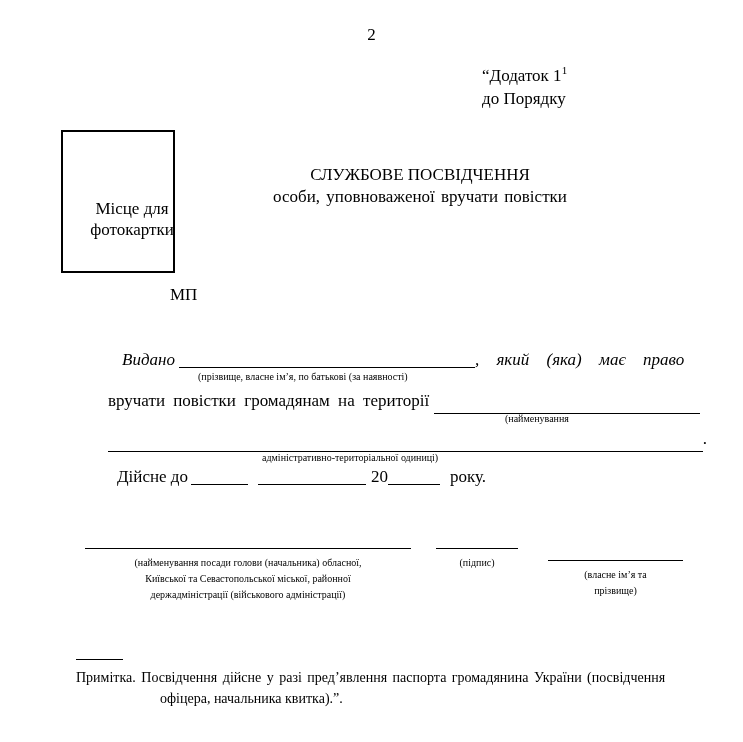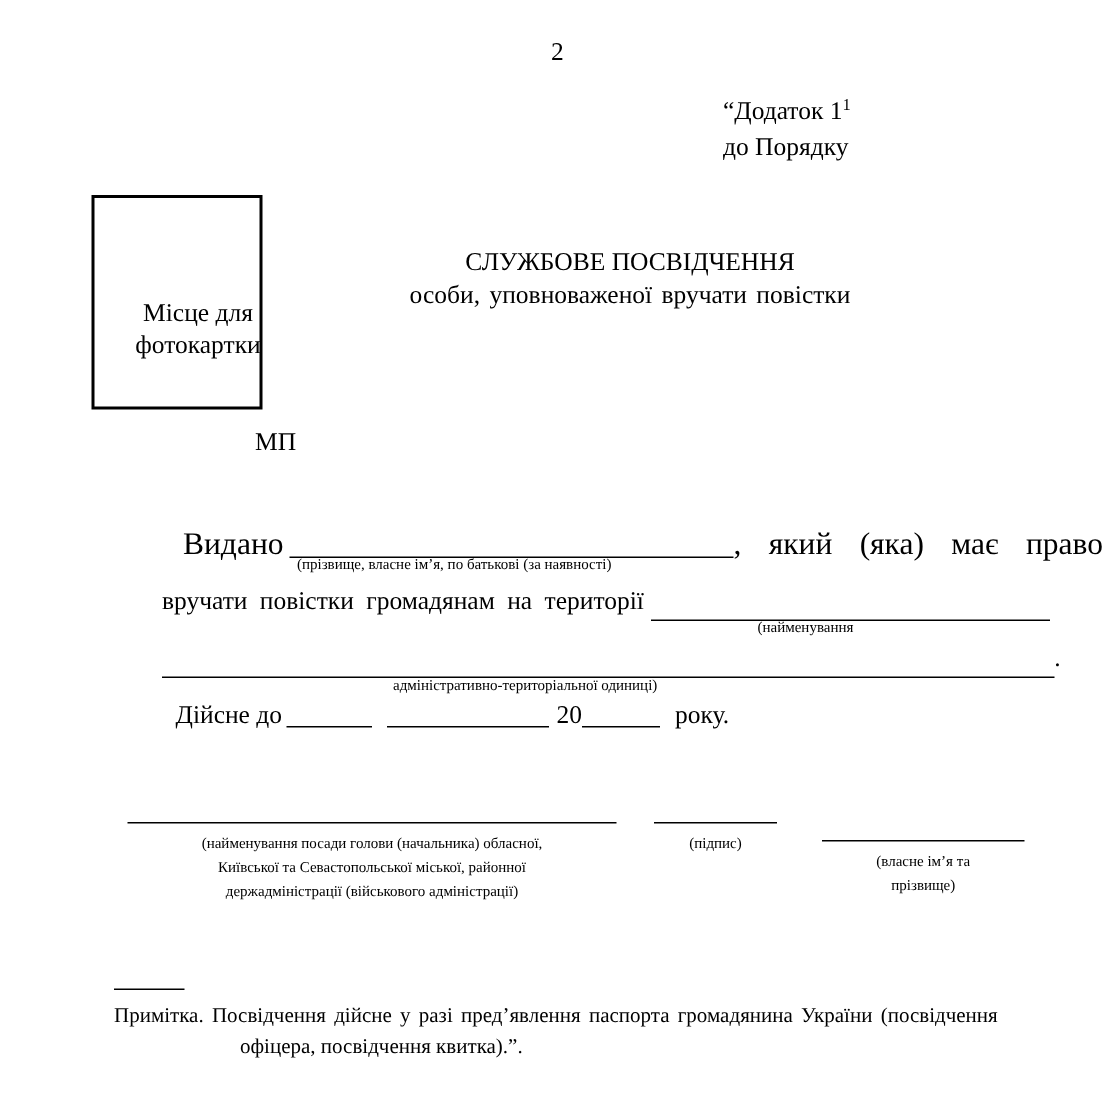--- a/index.html
+++ b/index.html
@@ -46,21 +46,21 @@
     text-align:center;
     font-size:17px; line-height:21px;padding-left:28px;
   }
   .photo-box span { display:block; width:92px; }
 
   .stamp { left:170px; top:285px; font-size:17px; }
 
   .title-block { left:140px; top:164px; width:560px; text-align:center; font-size:17px; line-height:22px; }
   .title-block .t2 { word-spacing:2px; }
 
-  .line-issued { left:122px; top:350px; font-size:21px; white-space:nowrap; }
+  .line-issued { left:122px; top:350px; font-size:17px; white-space:nowrap;font-style:italic; }
   .line-issued .suffix { word-spacing:13px; }
   .blank-issued { width:296px; margin-left:4px; }
 
   .caption-issued { left:198px; top:369px; }
 
   .line-territory { left:80px; top:391px; width:592px; font-size:17px; }
   .line-territory .lbl { word-spacing:4px; white-space:nowrap; }
   .line-territory .blank-flex { margin-left:5px; }
 
   .caption-territory1 { left:505px; top:411px; }
@@ -151,15 +151,15 @@
       <div>(власне ім’я та</div>
       <div>прізвище)</div>
     </div>
   </div>
 
   <div class="abs note-rule"></div>
   <div class="abs note-line1">
     <span>Примітка.</span>
     <span>Посвідчення дійсне у разі пред’явлення паспорта громадянина України (посвідчення</span>
   </div>
-  <div class="abs note-line2">офіцера, посвідчення квитка).”.</div>
+  <div class="abs note-line2">офіцера, начальника квитка).”.</div>
 
 </div>
 
 </body></html>

